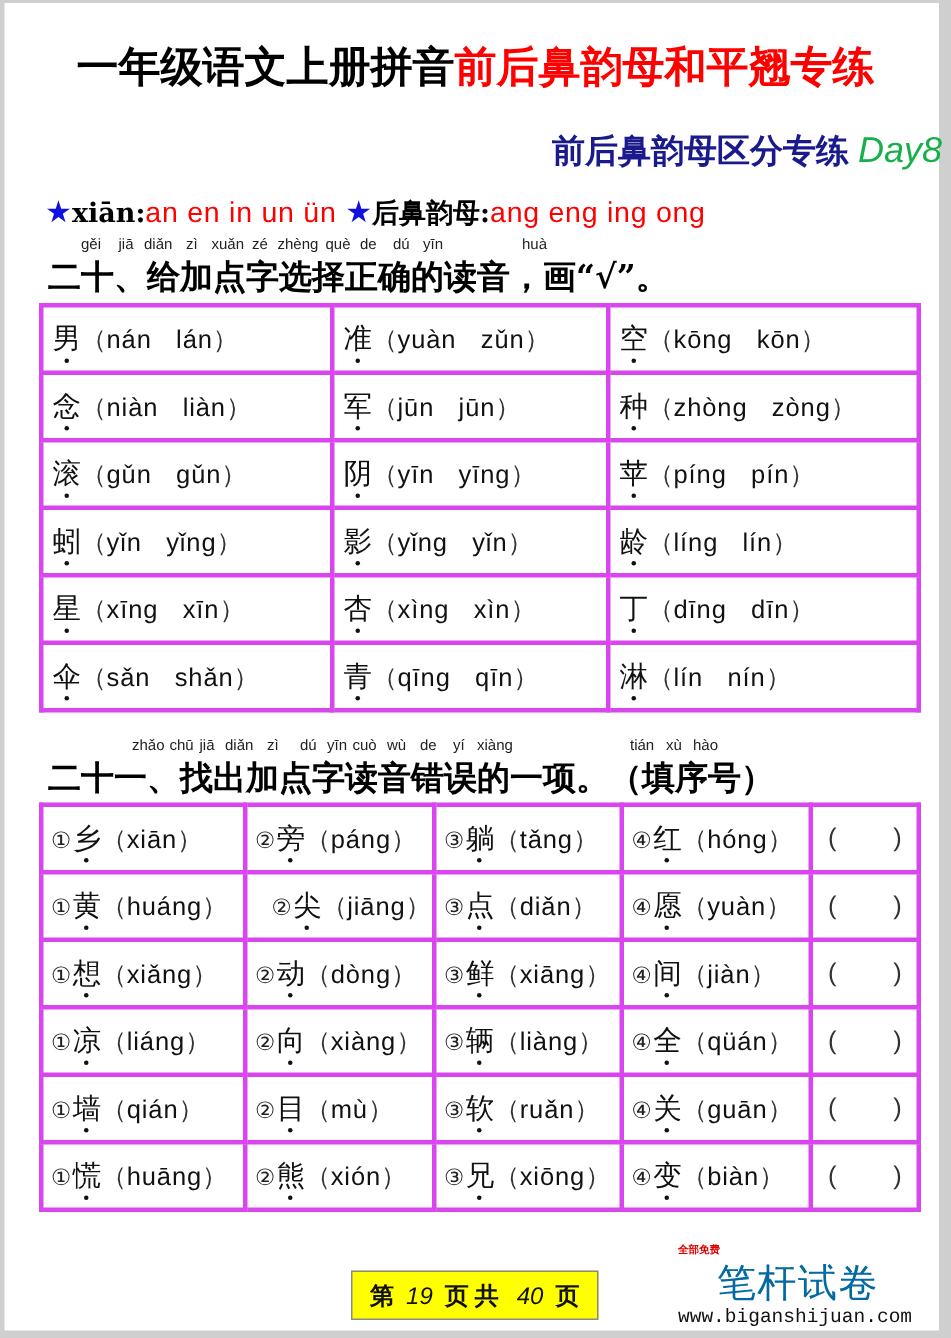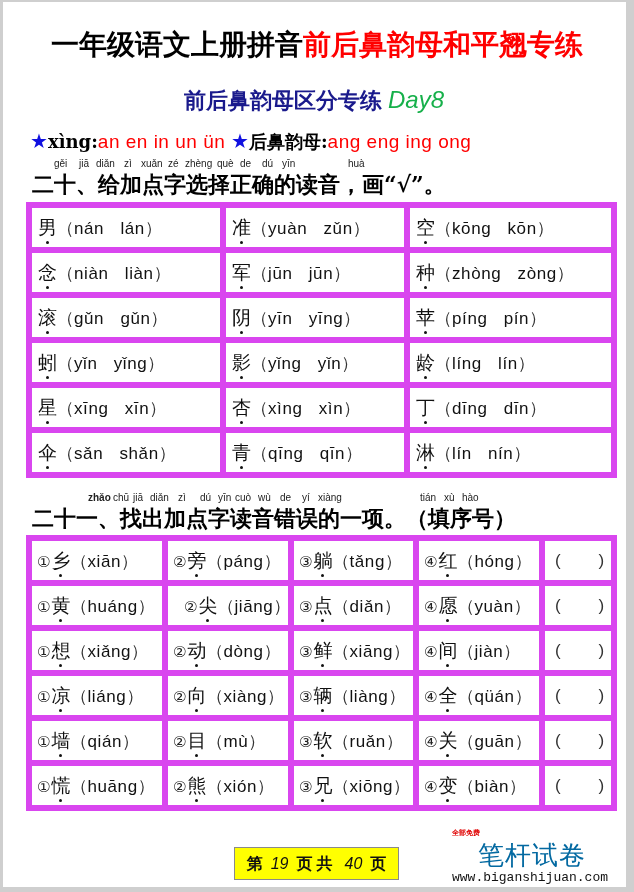--- a/index.html
+++ b/index.html
@@ -10,21 +10,21 @@
     background: #ffffff;
   }
   .title {
     position: absolute; left: 0; top: 26px; width: 634px; text-align: center;
     font-family: "DejaVu Serif", serif; font-weight: bold; font-size: 28px;
     letter-spacing: 0px; white-space: nowrap;
   }
   .title .black { color: #000; }
   .title .red { color: #ff0000; }
   .subtitle {
-    position: absolute; left: 0; top: 86px; width: 628px; text-align: center;
+    position: absolute; left: 0; top: 86px; width: 628px; text-align: right;
     font-family: "DejaVu Serif", serif; font-weight: bold; font-size: 22px; color: #1a1a8c;
     white-space: nowrap;
   }
   .subtitle .day { color: #16b04a; font-family: "Liberation Sans", sans-serif; font-style: italic; font-weight: normal; font-size: 24px; margin-left: 6px; }
   .finals {
     position: absolute; left: 30px; top: 128px; white-space: nowrap;
     font-size: 18px; line-height: 26px;
   }
   .finals .star { color: #1010e0; font-size: 20px; }
   .finals .lbl { font-family: "DejaVu Serif", serif; font-weight: bold; color: #000; }
@@ -36,21 +36,21 @@
   }
   .pinyin-row span { position: absolute; top: 0; }
   .head-text {
     position: absolute; top: 12px; left: 0;
     font-family: "DejaVu Serif", serif; font-weight: bold; font-size: 22px; color: #000000; white-space: nowrap;
   }
   table.grid {
     position: absolute; border-collapse: collapse; table-layout: fixed;
   }
   table.grid td {
-    border: 6px solid #d946ef; height: 45px; vertical-align: middle;
+    border: 3px solid #d946ef; height: 45px; vertical-align: middle;
     font-size: 17px; color: #111; white-space: nowrap; overflow: hidden;
     padding-left: 6px;
   }
   .hz { font-family: "DejaVu Serif", serif; font-size: 19px; position: relative; display: inline-block; }
   .hz::after { content: ""; position: absolute; left: 50%; bottom: -3px; width: 3px; height: 3px; margin-left: -1.5px; border-radius: 50%; background: #111; }
   .py { font-family: "Liberation Sans", sans-serif; letter-spacing: 0.6px; }
   .paren { font-family: "Liberation Sans", sans-serif; color: #333; }
   .num { font-family: "DejaVu Sans", sans-serif; font-size: 15px; color: #222; margin-right: 1px; }
   .answer-cell { text-align: left; padding-left: 10px !important; }
   .answer-cell .paren { letter-spacing: 0; }
@@ -81,21 +81,21 @@
 
 <div class="title">
   <span class="black">一年级语文上册拼音</span><span class="red">前后鼻韵母和平翘专练</span>
 </div>
 
 <div class="subtitle">
   <span>前后鼻韵母区分专练</span><span class="day">Day8</span>
 </div>
 
 <div class="finals">
-  <span class="star">★</span><span class="lbl">xìng:</span><span class="vals">an en in un ün</span>
+  <span class="star">★</span><span class="lbl">xiān:</span><span class="vals">an en in un ün</span>
   <span class="star">★</span><span class="lbl">后鼻韵母:</span><span class="vals">ang eng ing ong</span>
 </div>
 
 <div class="section-head" id="s20head" style="top:158px; left:0; width:634px; height:40px;">
   <div class="pinyin-row" id="s20py">
       <span style="left: 54px;">gěi</span>
       <span style="left: 79px;">jiā</span>
       <span style="left: 96px;">diǎn</span>
       <span style="left: 124px;">zì</span>
       <span style="left: 141px;">xuǎn</span>
@@ -145,21 +145,21 @@
       <tr>
         <td><span class="hz">伞</span><span class="paren">（</span><span class="py">sǎn</span><span>&nbsp;&nbsp;&nbsp;</span><span class="py">shǎn</span><span class="paren">）</span></td>
         <td><span class="hz">青</span><span class="paren">（</span><span class="py">qīng</span><span>&nbsp;&nbsp;&nbsp;</span><span class="py">qīn</span><span class="paren">）</span></td>
         <td><span class="hz">淋</span><span class="paren">（</span><span class="py">lín</span><span>&nbsp;&nbsp;&nbsp;</span><span class="py">nín</span><span class="paren">）</span></td>
       </tr>
     </tbody>
 </table>
 
 <div class="section-head" style="top:492px; left:0; width:634px; height:40px;">
   <div class="pinyin-row" id="s21py">
-      <span style="left: 88px; font-weight: bold;">zhǎo</span>
+      <span style="left: 88px;">zhǎo</span>
       <span style="left: 113px;">chū</span>
       <span style="left: 133px;">jiā</span>
       <span style="left: 150px;">diǎn</span>
       <span style="left: 178px;">zì</span>
       <span style="left: 200px;">dú</span>
       <span style="left: 218px;">yīn</span>
       <span style="left: 235px;">cuò</span>
       <span style="left: 258px;">wù</span>
       <span style="left: 280px;">de</span>
       <span style="left: 302px;">yí</span>

